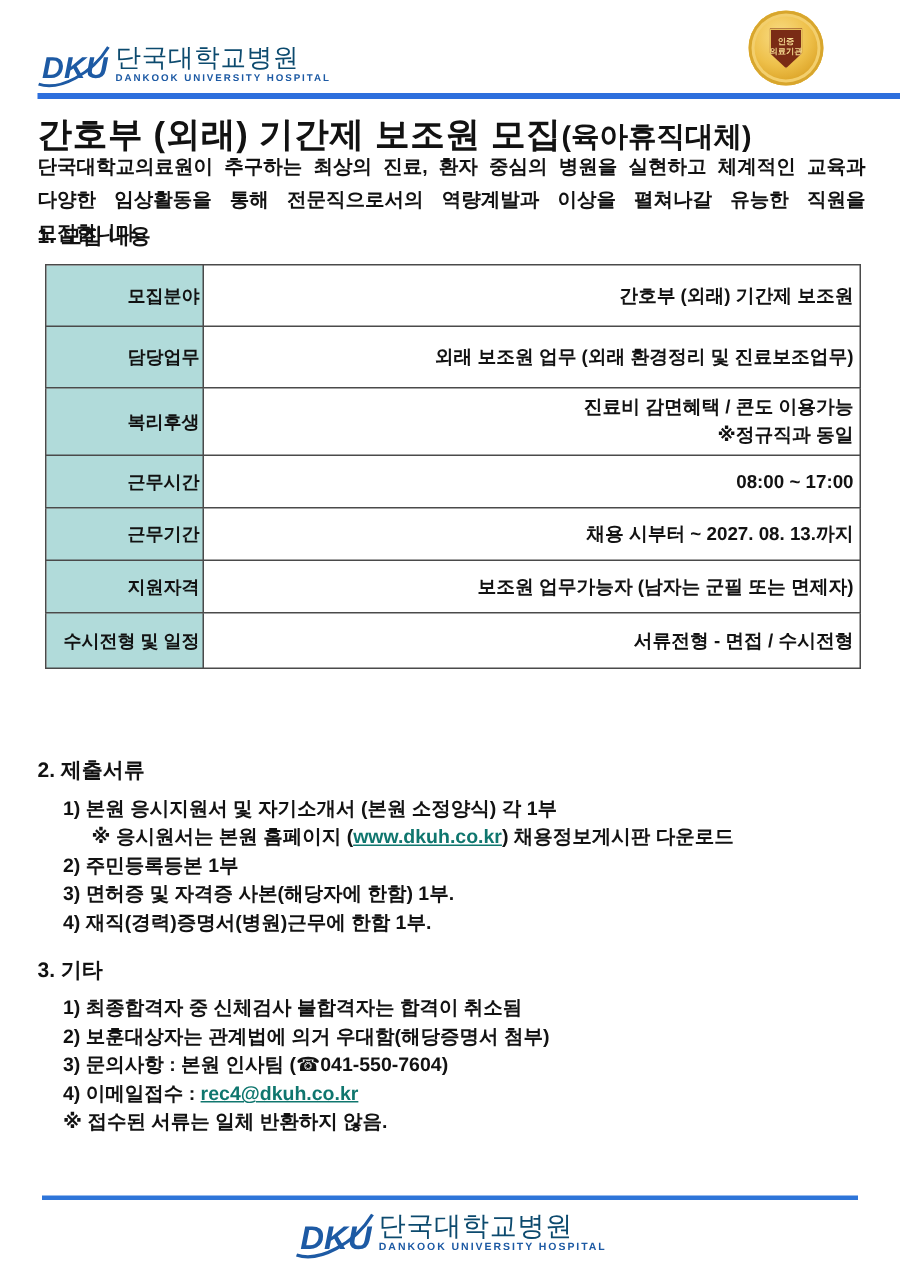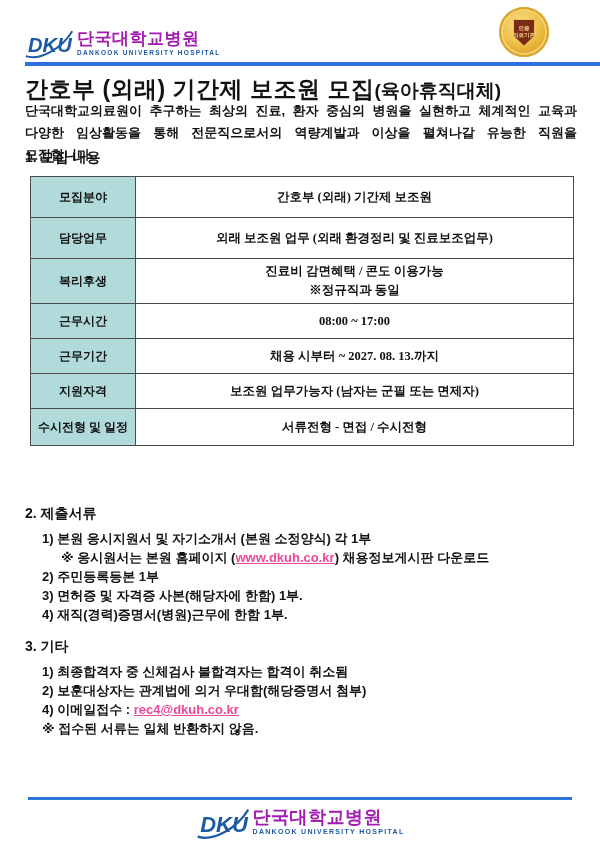--- a/index.html
+++ b/index.html
@@ -5,21 +5,21 @@
   html,body { margin:0; padding:0; background:#ffffff; }
   .page {
     position:relative; width:600px; height:849px; background:#ffffff;
     font-family:"Liberation Sans","DejaVu Sans",sans-serif; color:#121212;
     overflow:hidden;
   }
 
   
   .logo-row { position:absolute; top:29px; left:24px; display:flex; align-items:flex-start; }
   .logo-names { margin-left:3px; }
-  .logo-ko { font-size:17px; font-weight:700; color:#a21caf; letter-spacing:0.5px; line-height:19px; }
+  .logo-ko { font-size:17px; font-weight:400; color:#0c4a6e; letter-spacing:0.5px; line-height:19px; }
   .logo-en { font-size:6.5px; font-weight:700; color:#1d5aa4; letter-spacing:1.3px; margin-top:1px; }
 
   .seal { position:absolute; top:7px; right:51px; width:50px; height:50px; }
   .seal-coin {
     width:50px; height:50px; border-radius:50%;
     background:radial-gradient(circle at 42% 34%, #f9dd86 0%, #eec04a 45%, #dca428 72%, #c08a17 100%);
     box-shadow:inset 0 0 0 2px #d8a62d, inset 0 0 0 4px #f3cf6d;
     display:flex; align-items:center; justify-content:center;
   }
   .seal-shield {
@@ -44,37 +44,37 @@
 
   .sec-heading { font-size:14px; font-weight:700; margin:0; }
   .h-recruit { position:absolute; top:149px; left:25px; }
 
   
   .recruit-table {
     position:absolute; top:176px; left:30px; width:544px;
     border-collapse:collapse; table-layout:fixed;
   }
   .recruit-table td {
-    border:1px solid #4a4a4a; text-align:center; vertical-align:middle;
-    font-size:12.5px; font-weight:700; padding:2px 4px;font-family:Liberation Serif, serif;
+    border:1px solid #4a4a4a; text-align:right; vertical-align:middle;
+    font-size:12.5px; font-weight:700; padding:2px 4px;
   }
   .recruit-table td.label-cell {
     width:100px; background:#b1dbda; font-size:12px; white-space:nowrap; padding:2px 2px;
   }
   .row-a { height:41px; } .row-b { height:45px; } .row-c { height:35px; } .row-d { height:37px; }
   .cell-line { line-height:19px; }
 
   
   .section { position:absolute; left:25px; right:18px; }
   .sec-docs { top:505px; }
   .sec-etc  { top:638px; }
   .section .sec-heading { margin-bottom:6px; }
   .li { padding-left:17px; font-size:13px; font-weight:700; line-height:19px; word-break:keep-all; }
   .li.sub { padding-left:36px; }
-  .link { color:#ec4899; text-decoration:underline; font-weight:800; cursor:pointer; }
+  .link { color:#0f766e; text-decoration:underline; font-weight:800; cursor:pointer; }
 
   
   .footer-rule { position:absolute; top:797px; left:28px; right:28px; height:3px; background:#2e75d9; }
   .footer-logo { position:absolute; top:807px; left:0; right:0; display:flex; justify-content:center; }
   .footer-logo .logo-ko { font-size:18px; line-height:20px; }
   .footer-logo .logo-en { font-size:7px; }
 </style>
 </head>
 <body>
 
@@ -168,20 +168,21 @@
     </div>
     <div class="li">2) 주민등록등본 1부</div>
     <div class="li">3) 면허증 및 자격증 사본(해당자에 한함) 1부.</div>
     <div class="li">4) 재직(경력)증명서(병원)근무에 한함 1부.</div>
   </div>
 
   <div class="section sec-etc">
     <h2 class="sec-heading">3. 기타</h2>
     <div class="li">1) 최종합격자 중 신체검사 불합격자는 합격이 취소됨</div>
     <div class="li">2) 보훈대상자는 관계법에 의거 우대함(해당증명서 첨부)</div>
+    <div class="li">3) 문의사항 : 본원 인사팀 (☎041-550-7604)</div>
     <div class="li">
       <span>4) 이메일접수 : </span><a class="link">rec4@dkuh.co.kr</a>
     </div>
     <div class="li">※ 접수된 서류는 일체 반환하지 않음.</div>
   </div>
 
   <div class="footer-rule"></div>
   <div class="footer-logo">
     <span>
       <svg viewBox="0 0 64 40" width="54" height="34">

